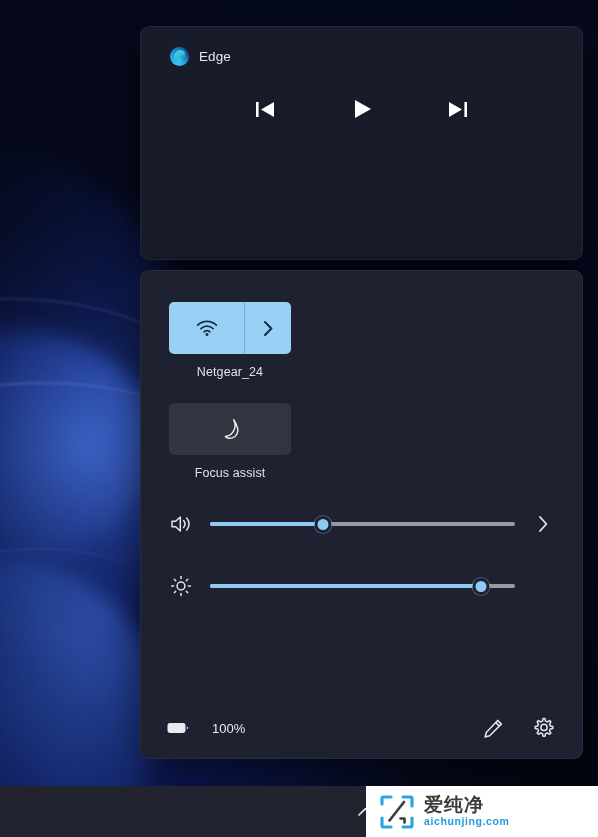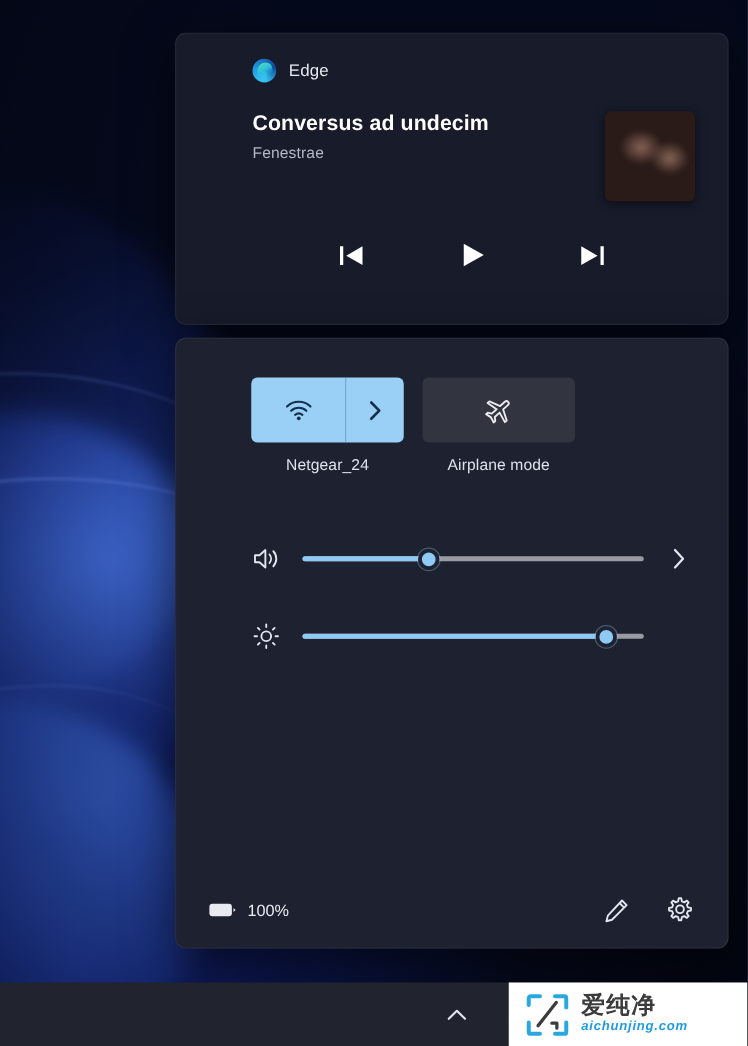--- a/index.html
+++ b/index.html
@@ -40,21 +40,20 @@
   .a3 { left:-260px; top:560px; width:470px; height:300px; transform:rotate(-20deg); opacity:.5; }
   .vig { position:absolute; inset:0;
     background:radial-gradient(125% 95% at 62% 22%, rgba(0,0,0,0) 28%, rgba(0,0,0,.55) 100%); }
 
   
   .panel {
     position:absolute; left:140px; width:443px;
     background:#1d2130; border-radius:9px;
     border:1px solid rgba(255,255,255,.055);
     box-shadow:0 12px 40px rgba(0,0,0,.55);
-    padding-left:32px;
   }
   #media-panel { top:26px; height:234px; background:#171b2a; }
   #qs-panel { top:270px; height:489px; }
 
   
   .media-head { display:flex; align-items:center; gap:10px; padding:20px 0 0 29px; }
   .edge-icon { width:19px; height:19px; flex:0 0 19px; border-radius:50%;
     background:conic-gradient(from 200deg, #35c1f1 0deg, #1f9ddf 80deg, #1b6ec2 160deg, #0d4a94 230deg, #35c1f1 330deg);
     position:relative; overflow:hidden; }
   .edge-icon::after { content:""; position:absolute; left:3.5px; top:2.5px;
@@ -111,37 +110,37 @@
   .track .bg { position:absolute; left:0; right:0; height:4px; border-radius:2px; background:#9a9aa2; }
   .track .fill { position:absolute; left:0; height:4px; border-radius:2px; background:#8ecaf4; }
   .thumb { position:absolute; width:17px; height:17px; border-radius:50%;
     background:#8ecaf4; border:3px solid #1d2130;
     box-shadow:0 0 0 1px rgba(150,200,240,.35); transform:translateX(-50%); }
   .sl-chev { width:26px; flex:0 0 26px; display:flex; align-items:center; justify-content:center; cursor:pointer; }
 
   
   .qs-footer { position:absolute; left:0; right:0; bottom:0; height:60px;
     display:flex; align-items:center; padding:0 24px 0 26px; }
-  .battery { display:flex; align-items:center; gap:9px; }
+  .battery { display:flex; align-items:center; gap:23px; }
   .battery-text { font-size:13px; color:#e9ebf0; }
   .footer-actions { margin-left:auto; display:flex; align-items:center; gap:20px; }
   .fa-btn { width:30px; height:30px; display:flex; align-items:center; justify-content:center; cursor:pointer; }
 
   
   #taskbar { position:absolute; left:0; right:0; bottom:0; height:51px; background:#21242e; }
   .tb-chev { position:absolute; left:348px; top:50%; transform:translateY(-50%);
     width:34px; height:34px; display:flex; align-items:center; justify-content:center; cursor:pointer; }
 
   
-  #watermark { position:absolute; right:0; bottom:0; width:191px; height:51px;
+  #watermark { position:absolute; right:0; bottom:0; width:232px; height:51px;
     background:#ffffff; display:flex; align-items:center; gap:8px; padding-left:12px; }
   .wm-logo { width:38px; height:38px; flex:0 0 38px; position:relative; }
   .wm-text { display:flex; flex-direction:column; justify-content:center; }
   .wm-cn { font-size:19px; font-weight:bold; color:#3c3c3c; letter-spacing:1px; line-height:1.05; }
-  .wm-en { font-size:10.5px; font-weight:bold; color:#1f9be0; letter-spacing:.6px; line-height:1.2;font-style:italic; }
+  .wm-en { font-size:10.5px; font-weight:bold; color:#1f9be0; letter-spacing:.6px; line-height:1.2; }
 </style>
 </head>
 <body>
 
 <div id="screen">
 
   <div class="wall">
     <div class="base"></div>
     <div class="petal p3"></div>
     <div class="petal p1"></div>
@@ -152,30 +151,20 @@
     <div class="vig"></div>
   </div>
 
   <div class="panel" id="media-panel">
 
     <div class="media-head">
       <div class="edge-icon"></div>
       <div class="app-name">Edge</div>
     </div>
 
-    <div class="media-body">
-      <div>
-        <div class="track-title">Conversus ad undecim</div>
-        <div class="track-artist">Fenestrae</div>
-      </div>
-      <div class="album-art">
-        <div class="n1"></div>
-        <div class="n2"></div>
-      </div>
-    </div>
 
     <div class="media-controls">
       <div class="mc-btn">
         <svg width="21" height="19" viewBox="0 0 21 19">
           <rect x="1" y="2" width="2.6" height="15" fill="#fff"></rect>
           <path d="M19 2 L19 17 L6 9.5 Z" fill="#fff"></path>
         </svg>
       </div>
       <div class="mc-btn">
         <svg width="22" height="22" viewBox="0 0 22 22">
@@ -212,33 +201,33 @@
             <div class="t-chev">
               <svg width="11" height="17" viewBox="0 0 11 17">
                 <path d="M2 2 L8.4 8.5 L2 15" fill="none" stroke="#13314f" stroke-width="2.1" stroke-linecap="round" stroke-linejoin="round"></path>
               </svg>
             </div>
           </div>
           <div class="tile-label">Netgear_24</div>
         </div>
 
 
+      </div>
+
+      <div class="tile-row">
+
+
         <div class="tile-cell">
           <div class="tile solo">
-            <svg width="25" height="23" viewBox="0 0 25 23">
-              <path d="M10.5 3.2 C10.5 2.1 11.3 1.3 12.3 1.3 C13.3 1.3 14.1 2.1 14.1 3.2 L14.1 8.3 L22.6 12.1 L22.6 14.1 L14.1 12.1 L14.1 17.3 L16.8 19.2 L16.8 20.9 L12.3 19.8 L7.8 20.9 L7.8 19.2 L10.5 17.3 L10.5 12.1 L2 14.1 L2 12.1 L10.5 8.3 Z" fill="none" stroke="#e9ebf0" stroke-width="1.5" stroke-linejoin="round" transform="rotate(48 12.3 11)"></path>
+            <svg width="20" height="22" viewBox="0 0 20 22">
+              <path d="M13.6 1.8 C15.1 4.3 15.6 7.4 14.6 10.6 C13.3 14.9 9.6 17.9 5.4 18.6 C7.2 20.1 9.8 20.7 12.3 19.9 C16.5 18.6 18.8 14.1 17.5 9.9 C16.7 7.3 14.7 3.3 13.6 1.8 Z" fill="none" stroke="#e9ebf0" stroke-width="1.5" stroke-linejoin="round"></path>
             </svg>
           </div>
-          <div class="tile-label">Airplane mode</div>
-        </div>
-      </div>
-
-      <div class="tile-row">
-
-
+          <div class="tile-label">Focus assist</div>
+        </div>
 
       </div>
     </div>
 
     <div class="sliders">
 
       <div class="slider-row">
         <div class="sl-icon">
           <svg width="22" height="20" viewBox="0 0 22 20">
             <path d="M2 7.2 L5.6 7.2 L10.3 3 L10.3 17 L5.6 12.8 L2 12.8 Z" fill="none" stroke="#e3e6ee" stroke-width="1.5" stroke-linejoin="round"></path>

